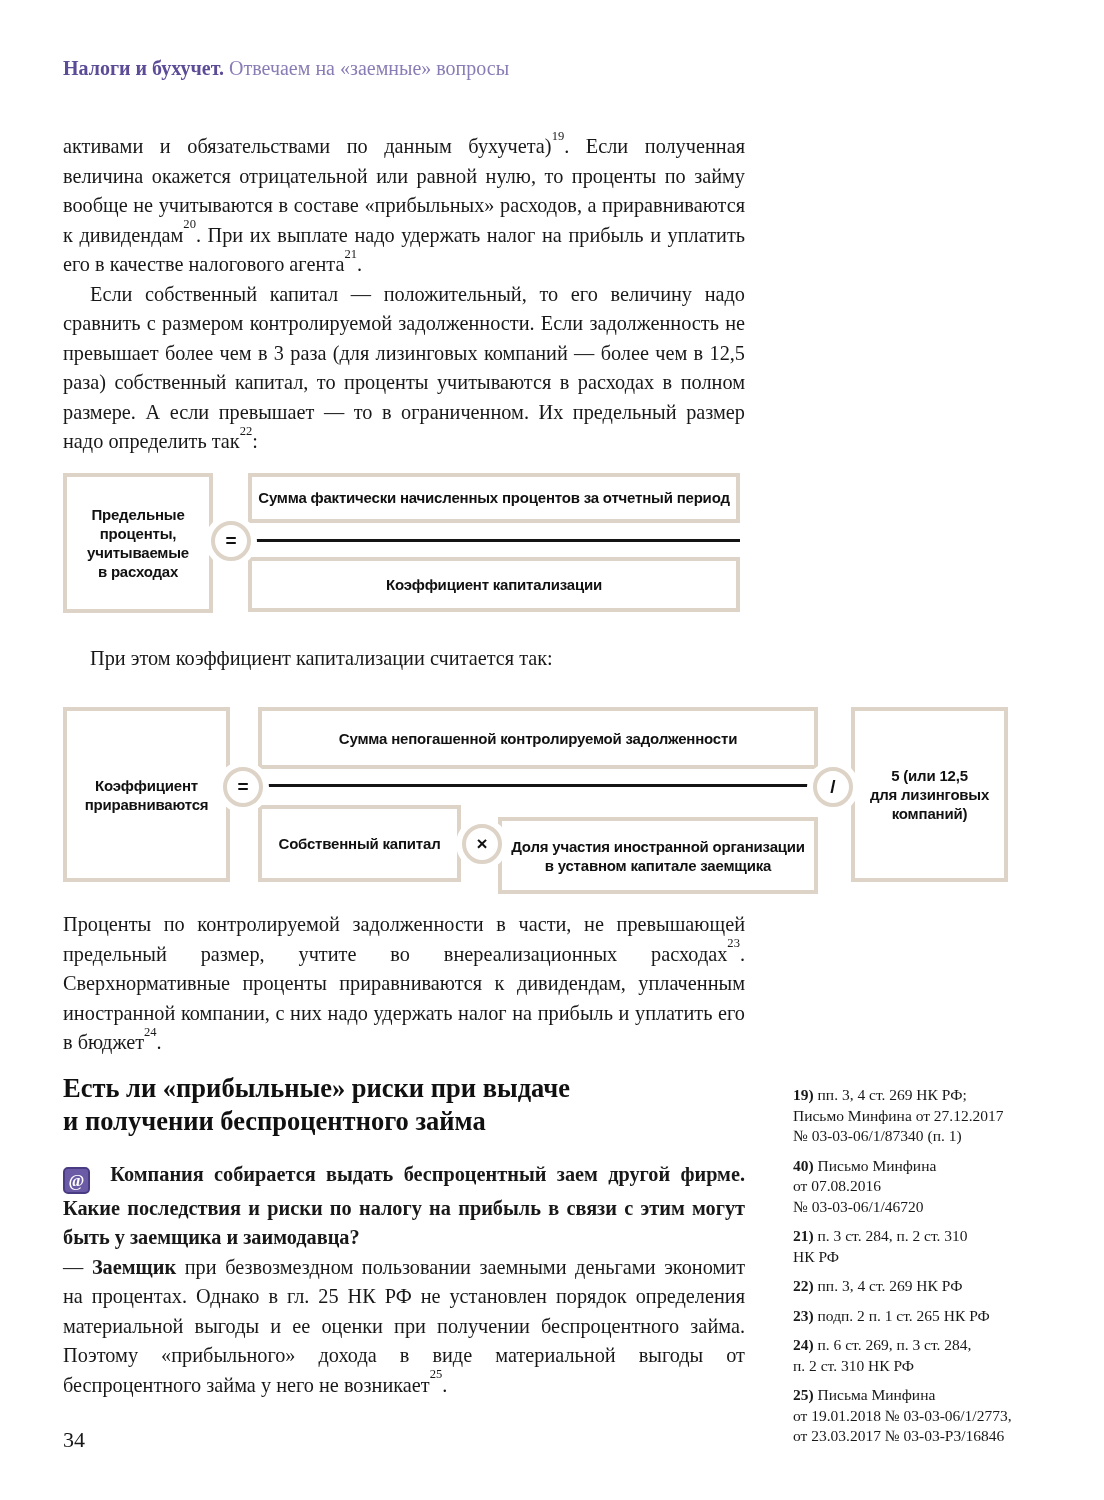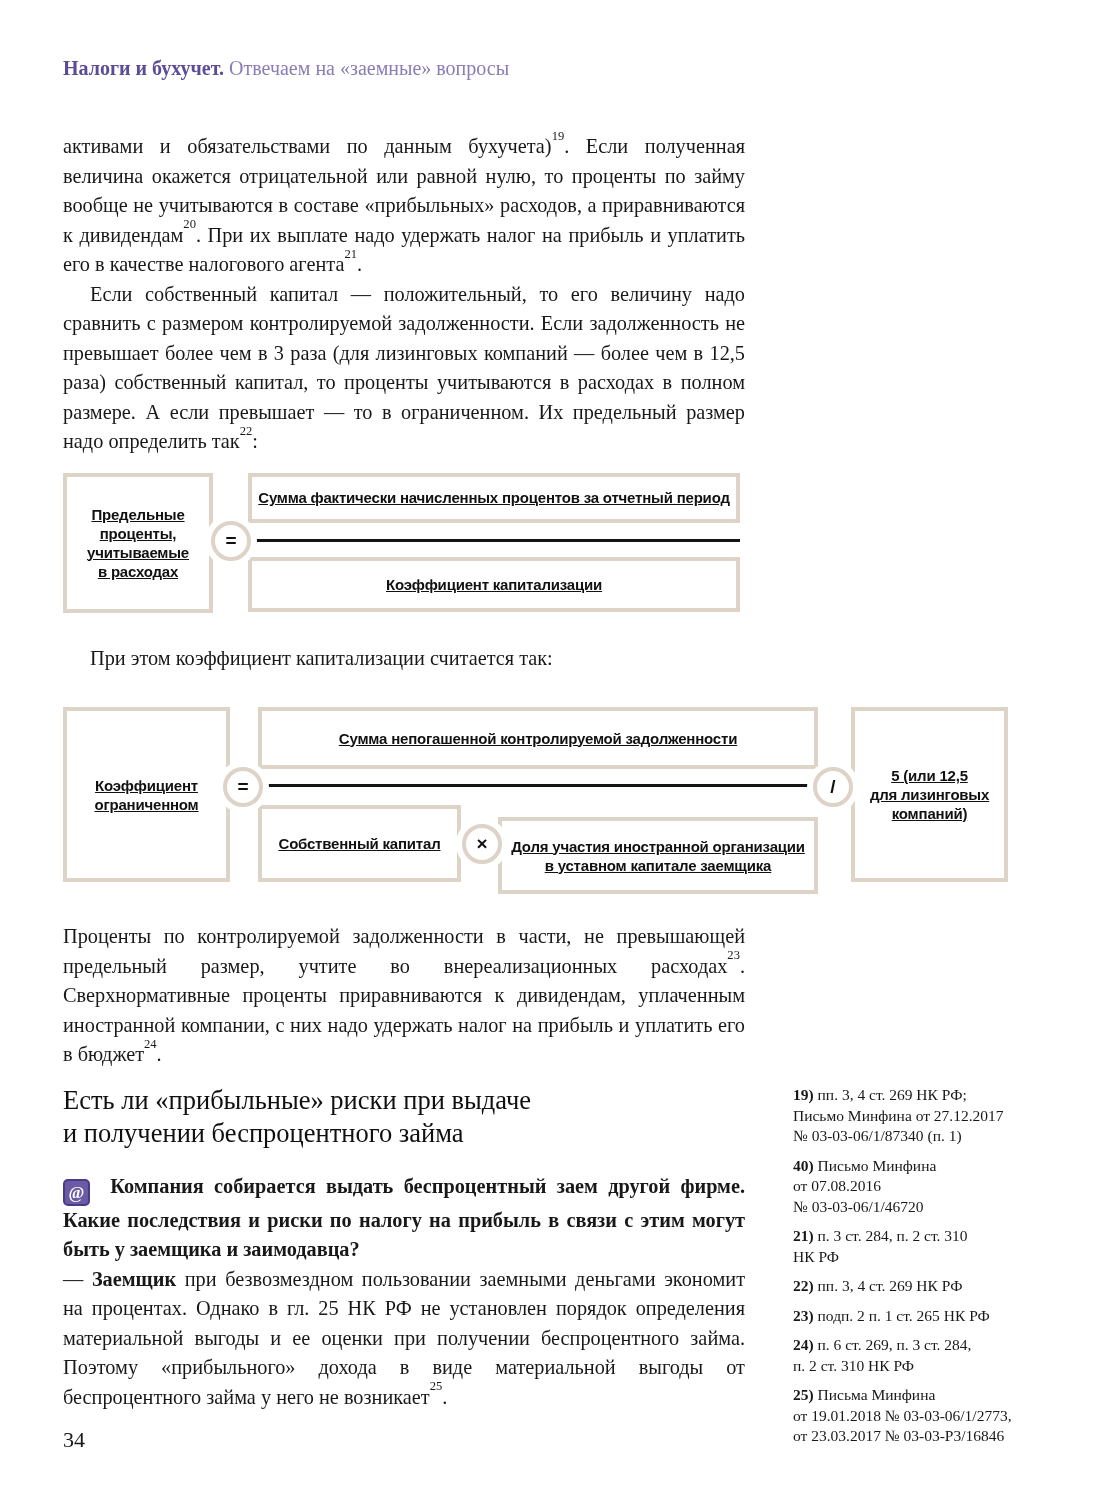--- a/index.html
+++ b/index.html
@@ -13,29 +13,29 @@
   .indent{text-indent:27px;}
   .p1{margin-top:52px;}
   sup{font-size:62%;line-height:0;position:relative;top:-0.45em;}
   
   .formula{position:relative;}
   .f1{height:140px;margin-top:16px;width:682px;}
   .f2{height:175px;margin-top:34px;width:945px;}
   .fbox{position:absolute;box-sizing:border-box;border:4px solid #ddd3c6;background:#fff;
         display:flex;align-items:center;justify-content:center;text-align:center;
         font-family:"Liberation Sans",sans-serif;font-weight:bold;font-size:15px;
-        line-height:19px;letter-spacing:-0.2px;color:#111;white-space:pre-line;padding:2px 0;text-decoration:underline;}
+        line-height:19px;letter-spacing:-0.2px;color:#111;white-space:pre-line;padding:2px 0;}
   .fcirc{position:absolute;box-sizing:border-box;width:40px;height:40px;border-radius:50%;
         border:4px solid #ddd3c6;background:#fff;box-shadow:0 0 0 6px #fff;z-index:2;
         display:flex;align-items:center;justify-content:center;
         font-family:"Liberation Sans",sans-serif;font-weight:bold;font-size:19px;color:#111;}
   .fline{position:absolute;height:3px;background:#141414;z-index:1;}
   .midtext{margin-top:31px;}
-  .p3{margin-top:40px;}
-  .heading{margin-top:14px;font-size:26.5px;line-height:33px;font-weight:normal;color:#101010;}
+  .p3{margin-top:28px;}
+  .heading{margin-top:14px;font-size:26.5px;line-height:33px;font-weight:bold;color:#101010;}
   .question{margin-top:22px;font-weight:bold;}
   .at-icon{display:inline-flex;align-items:center;justify-content:center;width:27px;height:27px;
         border-radius:5px;background:#6b5aa5;border:2px solid #4a3c82;box-sizing:border-box;
         color:#fff;font-family:"Liberation Serif",serif;font-weight:bold;font-size:17px;
         margin-right:10px;vertical-align:-5px;}
   .sidebar{position:absolute;left:793px;top:1085px;width:222px;font-size:15.5px;
         line-height:20.5px;color:#181818;}
   .footnote{margin-bottom:9px;white-space:pre-line;text-align:left;}
   .pagenum{position:absolute;left:63px;top:1427px;font-size:22px;color:#181818;}
 </style>
@@ -62,21 +62,21 @@
       <div class="fcirc" style="left:148px;top:48px;">=</div>
       <div class="fbox" style="left:185px;top:0;width:492px;height:50px;">Сумма фактически начисленных процентов за отчетный период</div>
       <div class="fline" style="left:192px;top:66px;width:485px;"></div>
       <div class="fbox" style="left:185px;top:84px;width:492px;height:55px;">Коэффициент капитализации</div>
     </div>
 
     <div class="p midtext indent">При этом коэффициент капитализации считается так:</div>
 
     <div class="formula f2">
       <div class="fbox" style="left:0;top:0;width:167px;height:175px;">Коэффициент
-ограниченном</div>
+приравниваются</div>
       <div class="fcirc" style="left:160px;top:60px;">=</div>
       <div class="fbox" style="left:195px;top:0;width:560px;height:62px;">Сумма непогашенной контролируемой задолженности</div>
       <div class="fline" style="left:202px;top:77px;width:545px;"></div>
       <div class="fbox" style="left:195px;top:98px;width:203px;height:77px;">Собственный капитал</div>
       <div class="fcirc" style="left:399px;top:117px;">×</div>
       <div class="fbox" style="left:435px;top:110px;width:320px;height:77px;">Доля участия иностранной организации
 в уставном капитале заемщика</div>
       <div class="fcirc" style="left:750px;top:60px;">/</div>
       <div class="fbox" style="left:788px;top:0;width:157px;height:175px;">5 (или 12,5
 для лизинговых

